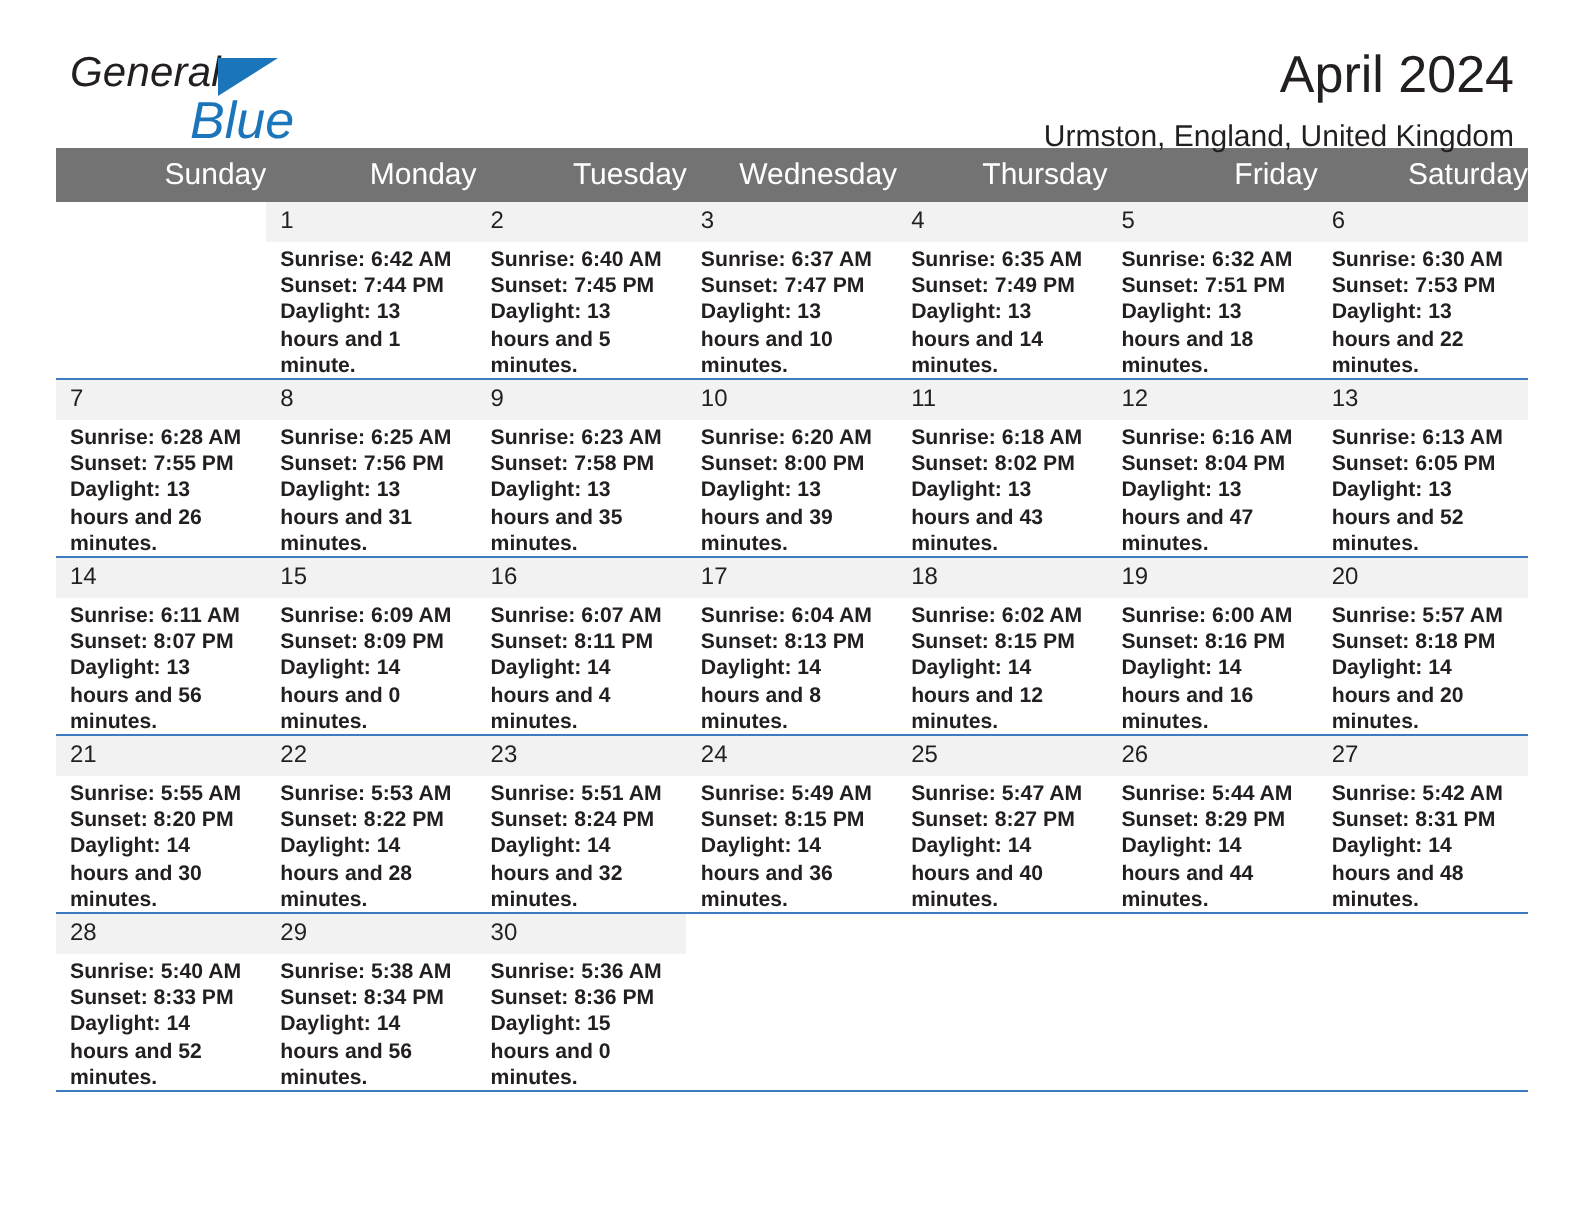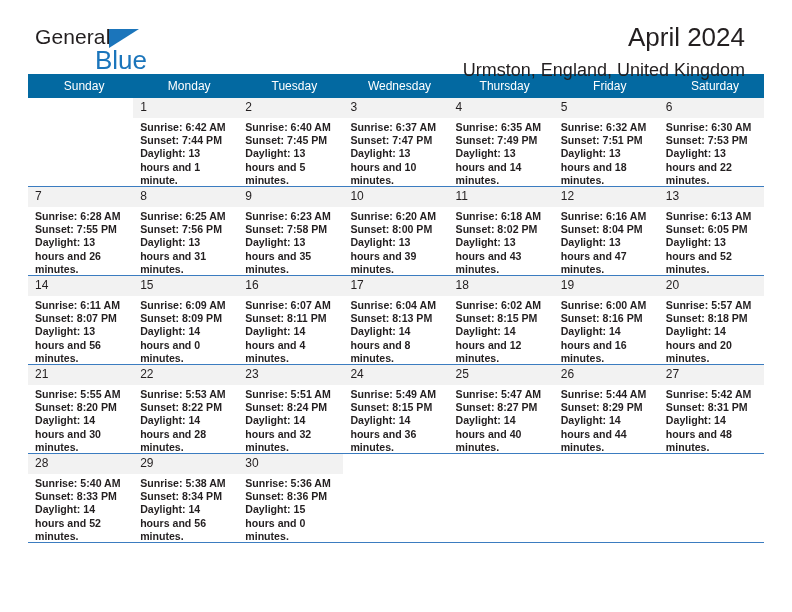--- a/index.html
+++ b/index.html
@@ -26,20 +26,21 @@
   .topbar {
     position: relative;
     height: 74px;
   }
   .logo {
     position: absolute;
     left: 7px;
     top: 25px;
     width: 130px;
     height: 48px;
+    font-style: italic;
   }
   .logo-general {
     position: absolute;
     left: 0;
     top: 0;
     font-size: 21px;
     letter-spacing: 0.1px;
     color: #231f20;
     font-family: "Liberation Sans", sans-serif;
   }
@@ -55,49 +56,49 @@
   .logo-blue {
     position: absolute;
     left: 60px;
     top: 20px;
     font-size: 26px;
     color: #1b75bb;
     font-family: "Liberation Sans", sans-serif;
   }
   .title-block {
     position: absolute;
-    right: 19px;
+    right: 7px;
     top: 24px;
     text-align: right;
   }
   .cal-title {
     font-size: 26px;
     color: #231f20;
     line-height: 1.05;
     white-space: nowrap;
   }
   .cal-subtitle {
     margin-top: 9px;
-    font-size: 18px;
+    font-size: 15px;
     color: #231f20;
     white-space: nowrap;
   }
 
   
   .calendar {
     width: 736px;
     border-collapse: collapse;
     table-layout: fixed;
   }
   .calendar th {
-    background: #0369a1;
+    background: #737373;
     color: #ffffff;
     font-weight: normal;
-    font-size: 12px;
-    text-align: center;
+    font-size: 15px;
+    text-align: right;
     padding: 5px 0 5px 7px;
     height: 13px;
     border: none;
   }
   .calendar td {
     width: 105.14px;
     vertical-align: top;
     padding: 0;
     border: none;
   }

